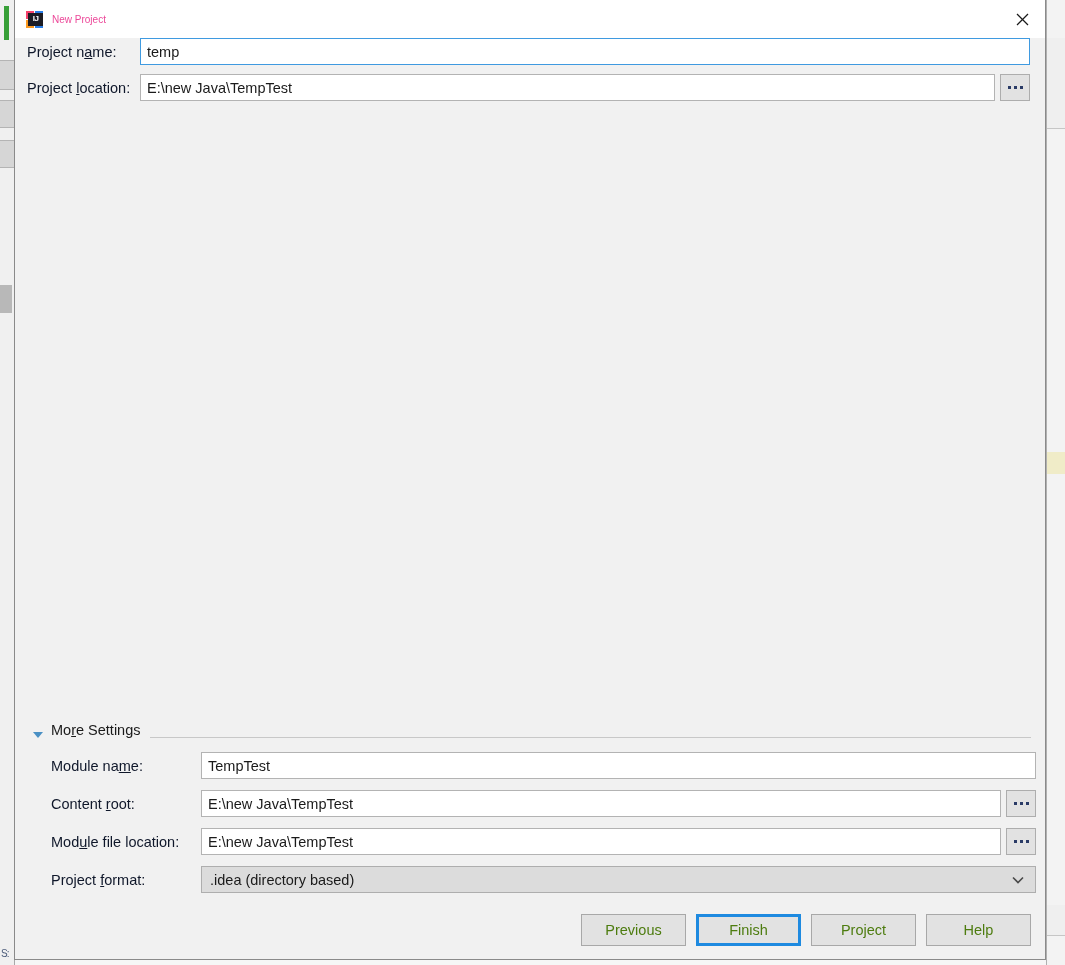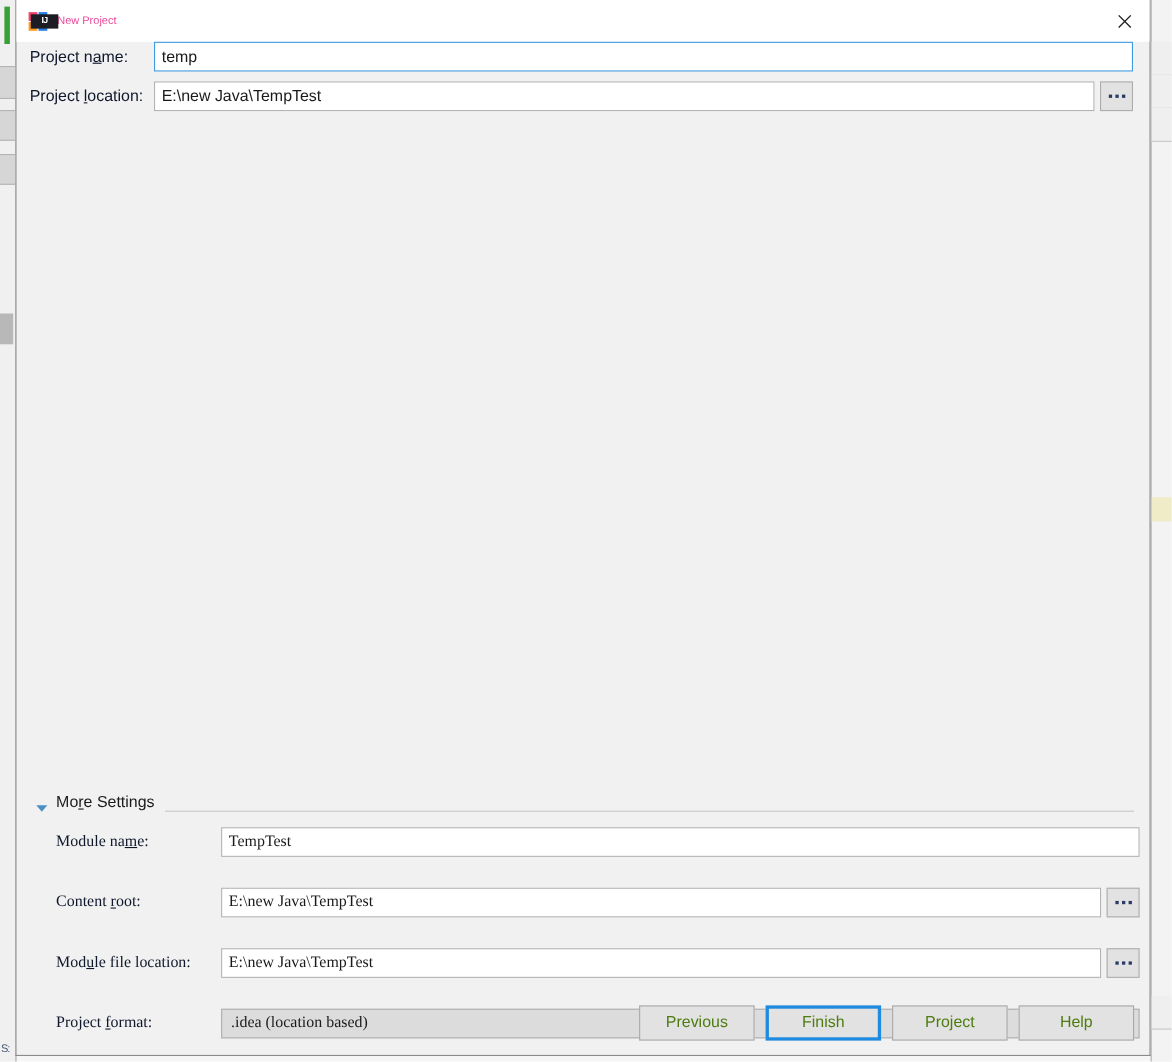--- a/index.html
+++ b/index.html
@@ -105,21 +105,21 @@
     position: absolute;
     width: 8px; height: 8px;
   }
   .app-icon .q1 { left: 0;   top: 0;   background: #f5426c; }
   .app-icon .q2 { left: 9px; top: 0;   background: #2a7ee8; }
   .app-icon .q3 { left: 0;   top: 9px; background: #fd9a20; }
   .app-icon .q4 { left: 9px; top: 9px; background: #2a7ee8; }
   .app-icon .inner {
     position: absolute;
     left: 2px; top: 2px;
-    width: 25px; height: 13px;
+    width: 15px; height: 13px;
     background: #1c1c24;
     display: flex;
     align-items: center;
     justify-content: center;
     color: #ffffff;
     font-size: 8px;
     font-family: "Liberation Sans", sans-serif;
     font-weight: bold;
     letter-spacing: -0.5px;
     line-height: 1;
@@ -227,22 +227,21 @@
     flex: 1;
     height: 1px;
     background: #c8c8c8;
     margin-left: 9px;
     margin-right: 14px;
   }
   .ms-body {
     margin-top: 14px;
   }
   .ms-body .row {
-    margin-bottom: 28px;
-    font-family: Liberation Serif, serif;
+    margin-bottom: 11px;
   }
   .ms-body .row .lbl {
     width: 186px;
     padding-left: 36px;
     box-sizing: border-box;
   }
   .combo {
     height: 27px;
     background: #dcdcdc;
     border: 1px solid #aeaeae;
@@ -392,21 +391,21 @@
         <div class="browse-btn">
           <i></i>
             <i></i>
             <i></i>
         </div>
       </div>
 
       <div class="row">
         <div class="lbl"><span>Project </span><span class="mn">f</span><span>ormat:</span></div>
         <div class="combo" style="width:835px;">
-          <span>.idea (location based)</span>
+          <span>.idea (directory based)</span>
           <svg class="chev" width="12" height="8" viewBox="0 0 12 8">
             <polyline points="1,1.5 6,6.5 11,1.5" fill="none" stroke="#4a4a4a" stroke-width="1.6"></polyline>
           </svg>
         </div>
       </div>
 
     </div>
   </div>
 
   <div class="footer">

